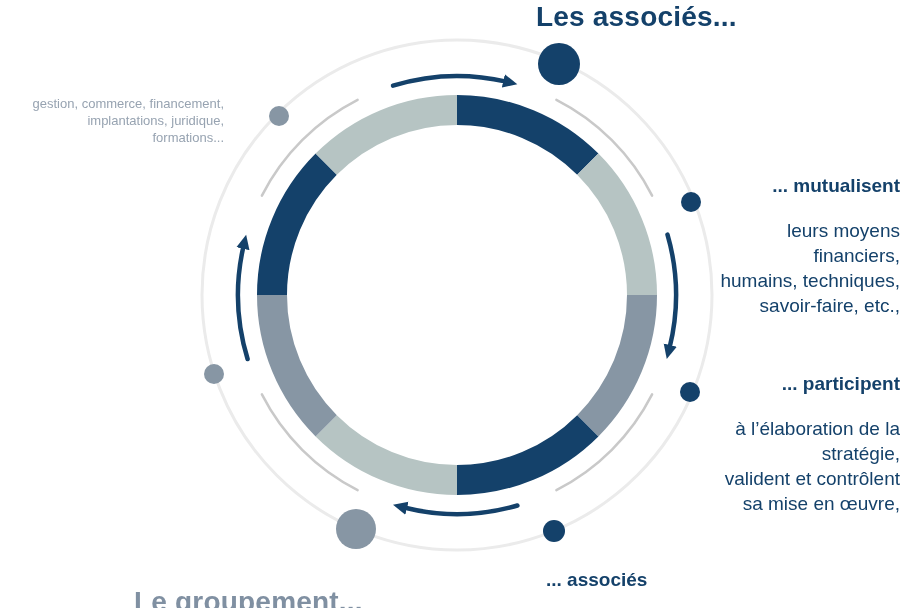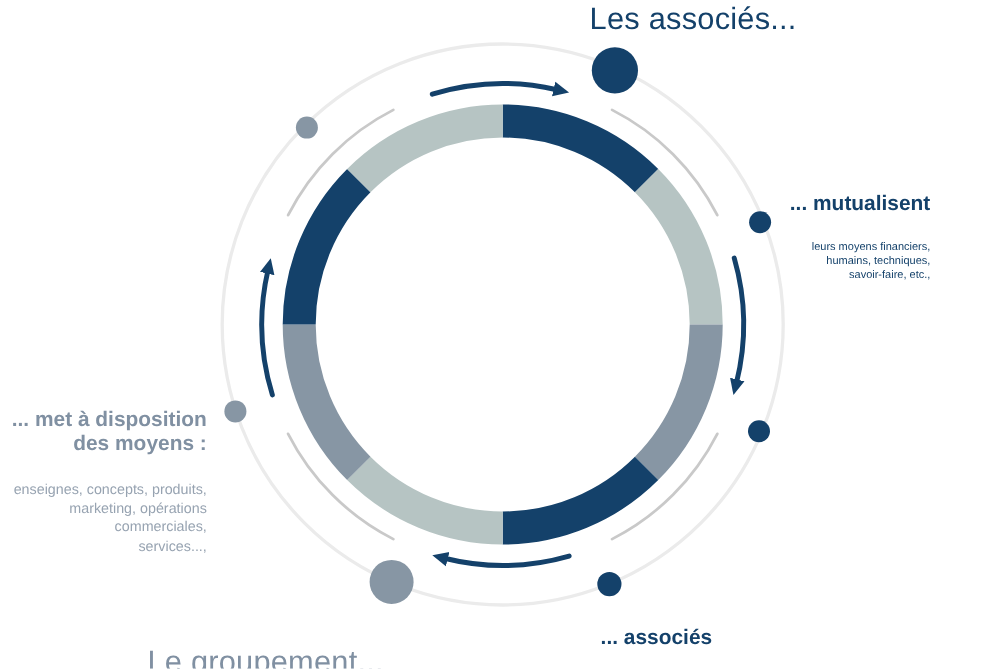--- a/index.html
+++ b/index.html
@@ -1,29 +1,29 @@
 <!DOCTYPE html>
 <html style="--c-navy: #14416a; --c-steel: #8796a4; --c-sage: #b6c4c3; --c-steel_heading: #8090a2; --c-steel_body: #97a3b1; --c-arc_light: #ebebeb; --c-arc_mid: #c9c9c9; --c-background: #ffffff;"><head>
 <meta charset="utf-8">
 <style>
   html,body { margin:0; padding:0; background:#ffffff; }
   body { width:900px; height:608px; font-family:"Liberation Sans", sans-serif; }
   #diagram { position:relative; width:900px; height:608px; overflow:hidden; background:#ffffff; }
   #ring-svg { position:absolute; left:0; top:0; }
 
-  .big-title { position:absolute; font-size:28px; font-weight:normal; letter-spacing:0.2px; white-space:nowrap; }
+  .big-title { position:absolute; font-size:28px; font-weight:bold; letter-spacing:0.2px; white-space:nowrap; }
   #title-top { left:536px; top:1px; color:var(--c-navy); }
   #title-bottom { left:134px; top:554px; color:var(--c-steel_heading);margin-top:32px; }
 
   .label-block { position:absolute; white-space:pre-line;text-align:right; }
   .label-block .heading { font-size:19px; font-weight:bold; line-height:1.16; }
   .label-block .body { font-size:13px; line-height:1.32; margin-top:3px; }
 
   .label-navy .heading { color:var(--c-navy); }
-  .label-navy .body { color:var(--c-navy); font-size:10px; }
+  .label-navy .body { color:var(--c-navy); font-size:19px; }
   .label-steel .heading { color:var(--c-steel_heading); }
   .label-steel .body { color:var(--c-steel_body); }
 
   #block-conseille { right:676px; top:74px; text-align:right; }
   #block-moyens    { right:712px; top:353px; text-align:right; }
   #block-mutualisent { left:718px; top:157px; }
   #block-participent { left:718px; top:355px; }
   #block-elisent     { left:546px; top:551px; }
 
   .ring-seg { fill:none; stroke-width:30; }
@@ -71,39 +71,40 @@
     <circle class="dot-navy" cx="691" cy="202" r="10"></circle>
     <circle class="dot-navy" cx="690" cy="392" r="10"></circle>
     <circle class="dot-navy" cx="554" cy="531" r="11"></circle>
     <circle class="dot-steel" cx="356" cy="529" r="20"></circle>
     <circle class="dot-steel" cx="214" cy="374" r="10"></circle>
   </svg>
 
   <div id="title-top" class="big-title">Les associés...</div>
 
   <div id="block-conseille" class="label-block label-steel">
+    <div class="body">gestion, commerce, financement,
+implantations, juridique,
+formations...</div>
   </div>
 
   <div id="block-mutualisent" class="label-block label-navy">
     <div class="heading">... mutualisent</div>
     <div class="body">leurs moyens financiers,
 humains, techniques,
 savoir-faire, etc.,</div>
   </div>
 
+  <div id="block-participent" class="label-block label-navy">
+    <div class="heading">... participent</div>
+    <div class="body">à l’élaboration de la stratégie,
+valident et contrôlent
+sa mise en œuvre,</div>
+  </div>
 
   <div id="block-elisent" class="label-block label-navy">
     <div class="heading">... associés</div>
     
   </div>
 
-  <div id="block-moyens" class="label-block label-steel">
-    <div class="heading">... met à disposition
-des moyens :</div>
-    <div class="body">enseignes, concepts, produits,
-marketing, opérations
-commerciales,
-services...,</div>
-  </div>
 
   <div id="title-bottom" class="big-title">Le groupement...</div>
 
 </div>
 
 </body></html>

